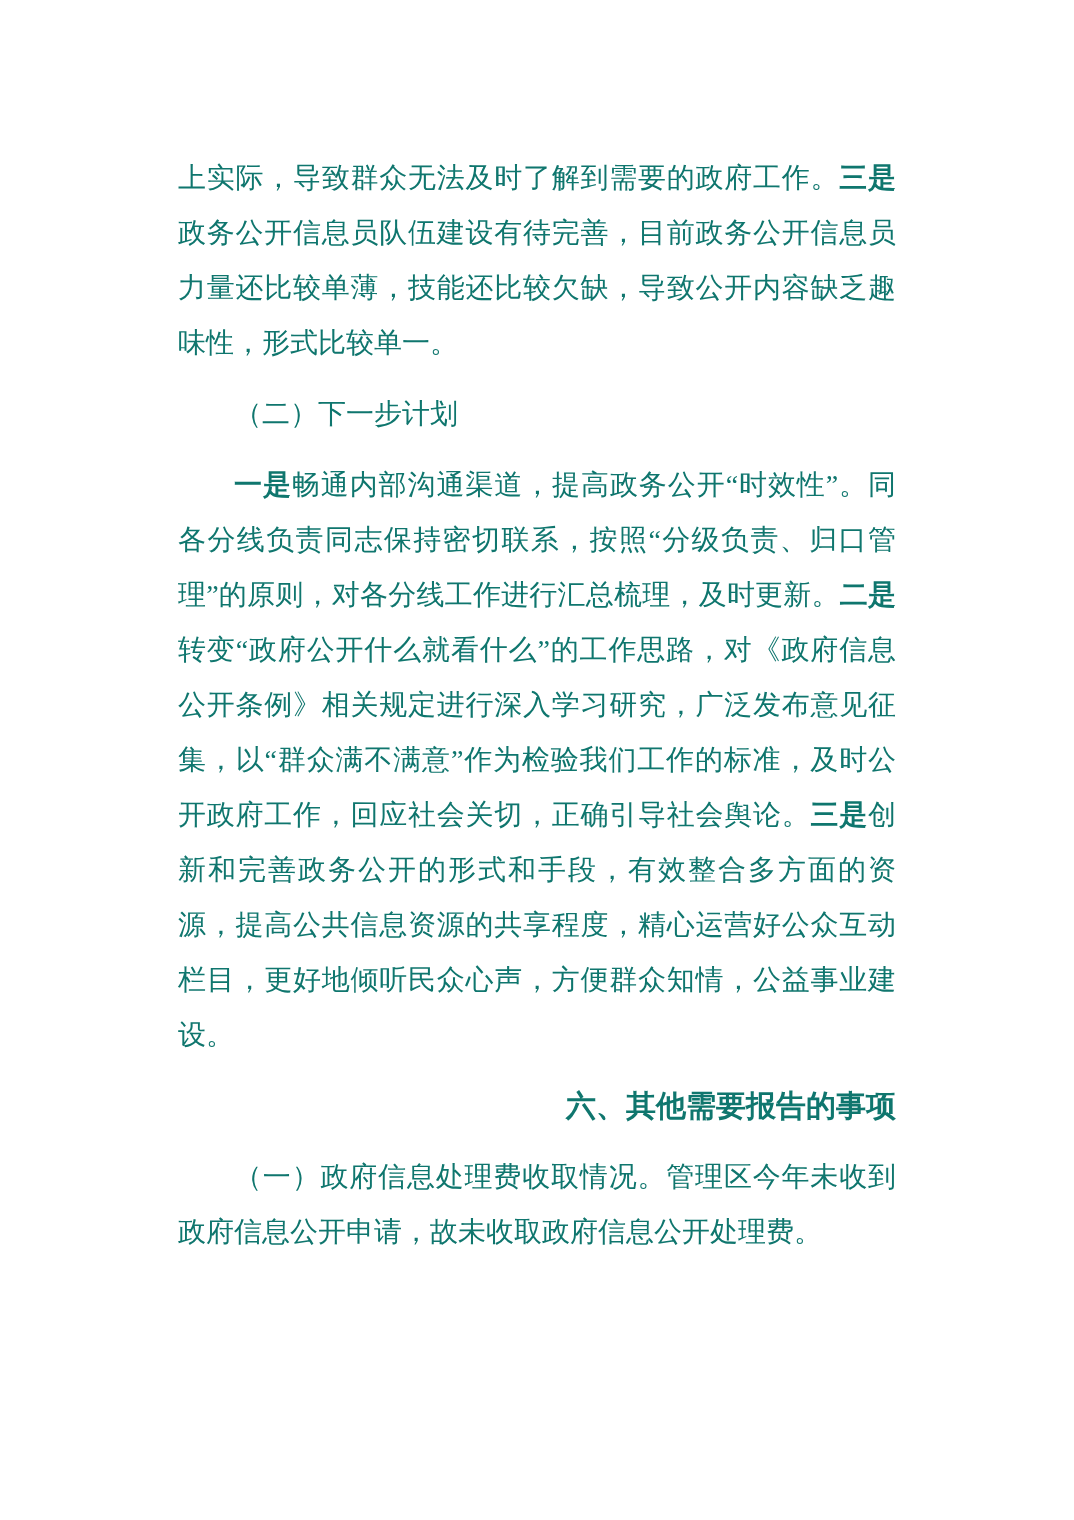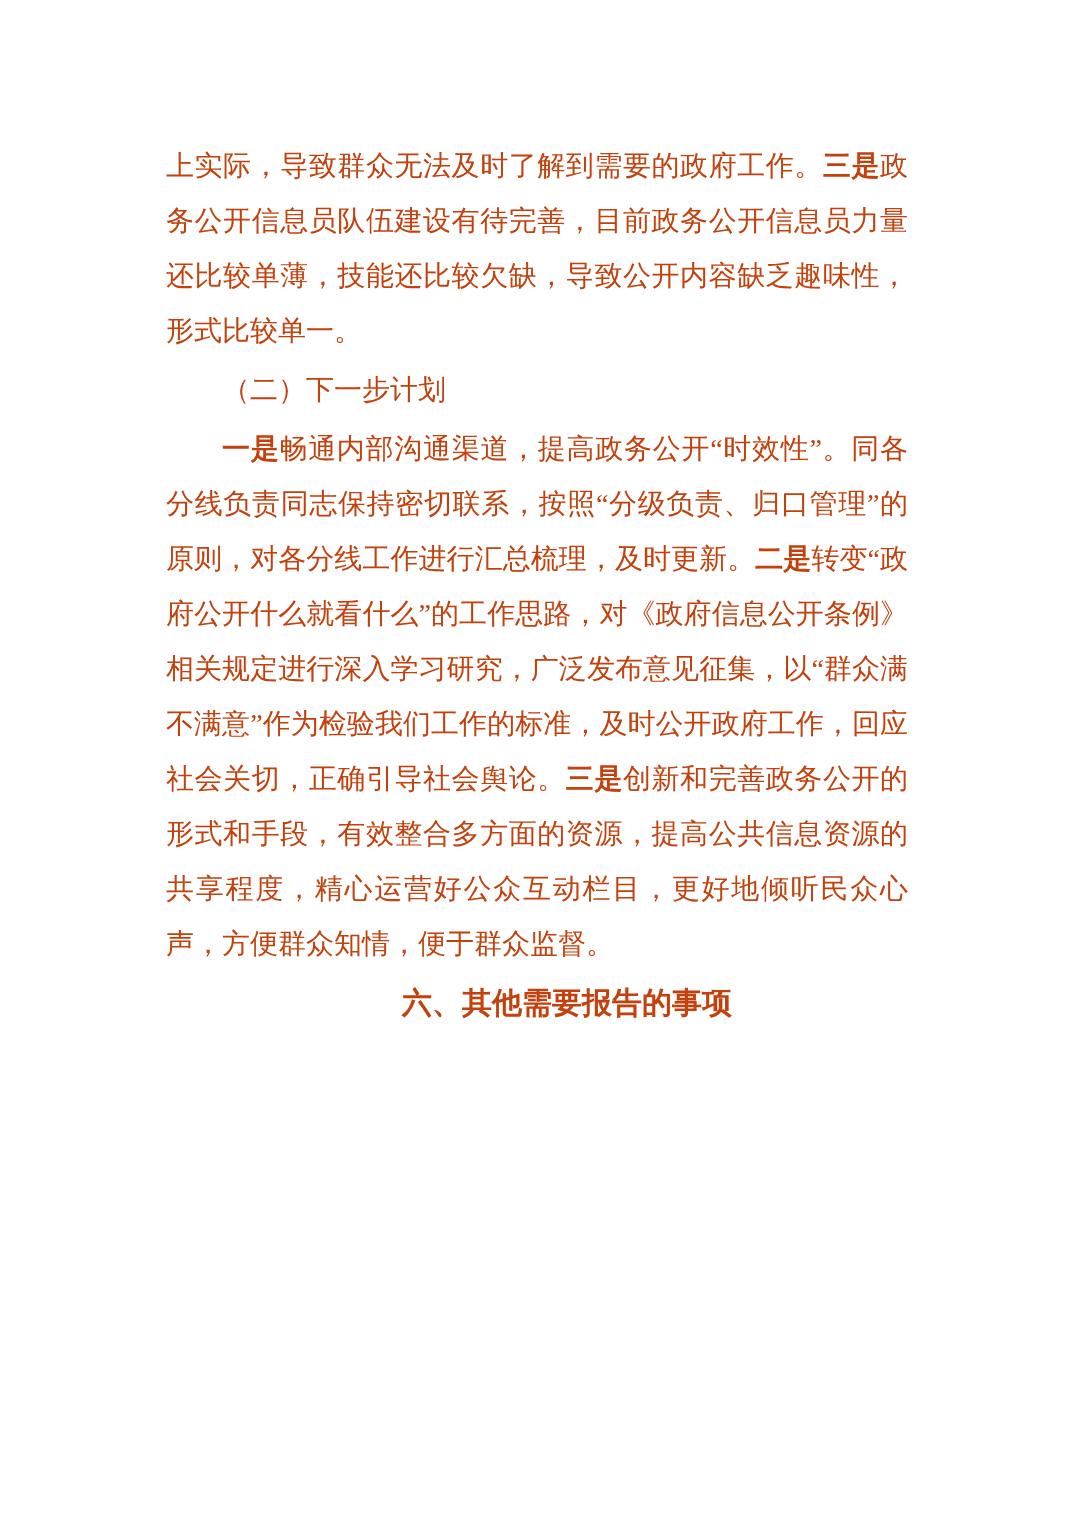--- a/index.html
+++ b/index.html
@@ -16,47 +16,48 @@
     font-family: "Liberation Serif", "DejaVu Serif", serif;
     color: #000000;
   }
   .doc-body {
     position: absolute;
     left: 162px;
     top: 134px;
     width: 750px;
   }
   p.para {
-    margin: 4px;
+    margin: 16px;
     padding: 0;
     font-size: 28px;
     line-height: 55px;
     text-align: justify;
     text-justify: inter-ideograph;
     letter-spacing: 0px;
     word-break: break-all;
-    color: #c2410c;
+    color: #0f766e;
   }
   p.para.indent {
     text-indent: 2em;
     font-family: Liberation Serif, serif;
   }
   p.para.hei {
     font-family: "Liberation Sans", "DejaVu Sans", sans-serif;
     font-weight: bold;
     font-size: 30px;
-    text-align: center;
+    text-align: right;
   }
   .b {
     font-weight: bold;
   }
 </style>
 </head>
 <body>
 
 <div class="page">
   <div class="doc-body">
       <p class="para"><span>上实际，导致群众无法及时了解到需要的政府工作。</span><span class="b">三是</span><span>政务公开信息员队伍建设有待完善，目前政务公开信息员力量还比较单薄，技能还比较欠缺，导致公开内容缺乏趣味性，形式比较单一。</span></p>
       <p class="para indent"><span>（二）下一步计划</span></p>
-      <p class="para indent"><span class="b">一是</span><span>畅通内部沟通渠道，提高政务公开“时效性”。同各分线负责同志保持密切联系，按照“分级负责、归口管理”的原则，对各分线工作进行汇总梳理，及时更新。</span><span class="b">二是</span><span>转变“政府公开什么就看什么”的工作思路，对《政府信息公开条例》相关规定进行深入学习研究，广泛发布意见征集，以“群众满不满意”作为检验我们工作的标准，及时公开政府工作，回应社会关切，正确引导社会舆论。</span><span class="b">三是</span><span>创新和完善政务公开的形式和手段，有效整合多方面的资源，提高公共信息资源的共享程度，精心运营好公众互动栏目，更好地倾听民众心声，方便群众知情，便于群众监督。</span></p>
+      <p class="para indent"><span class="b">一是</span><span>畅通内部沟通渠道，提高政务公开“时效性”。同各分线负责同志保持密切联系，按照“分级负责、归口管理”的原则，对各分线工作进行汇总梳理，及时更新。</span><span class="b">二是</span><span>转变“政府公开什么就看什么”的工作思路，对《政府信息公开条例》相关规定进行深入学习研究，广泛发布意见征集，以“群众满不满意”作为检验我们工作的标准，及时公开政府工作，回应社会关切，正确引导社会舆论。</span><span class="b">三是</span><span>创新和完善政务公开的形式和手段，有效整合多方面的资源，提高公共信息资源的共享程度，精心运营好公众互动栏目，更好地倾听民众心声，方便群众知情，公益事业建设。</span></p>
       <p class="para indent hei"><span class="b">六、其他需要报告的事项</span></p>
+      <p class="para indent"><span>（一）政府信息处理费收取情况。管理区今年未收到政府信息公开申请，故未收取政府信息公开处理费。</span></p>
     </div>
 </div>
 
 </body></html>

